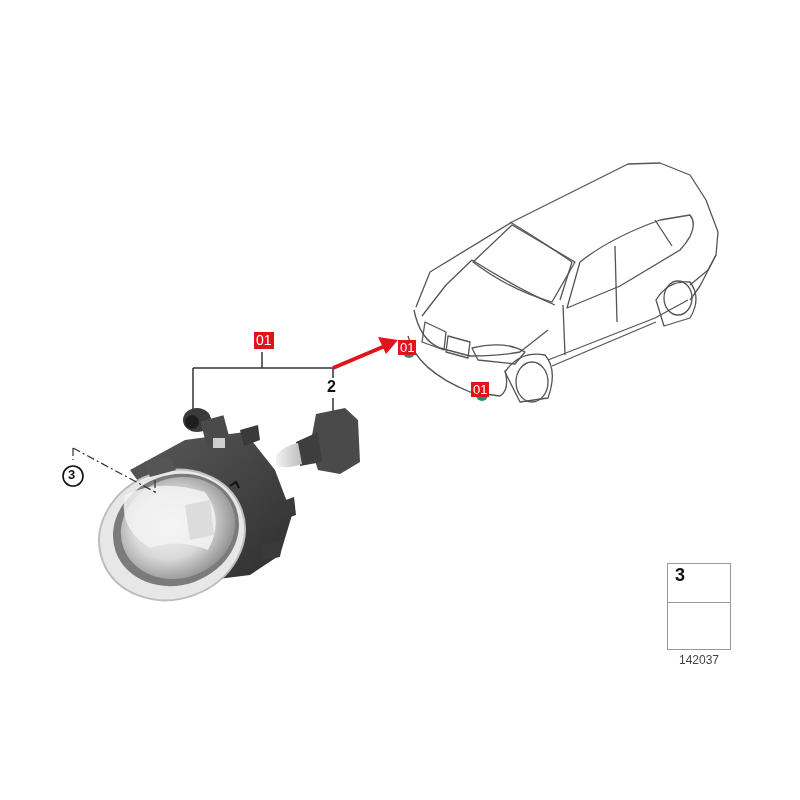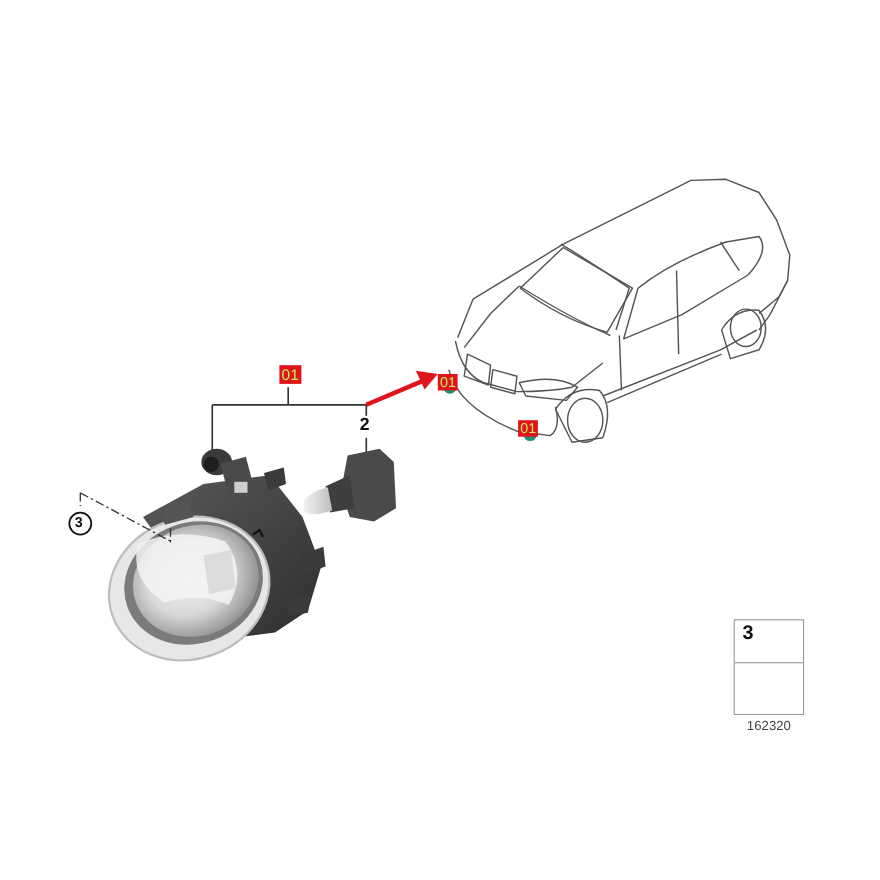--- a/index.html
+++ b/index.html
@@ -1,19 +1,19 @@
 <!DOCTYPE html>
 <html><head>
 <meta charset="utf-8">
 <style>
   html, body { margin: 0; padding: 0; background: #ffffff; }
   body { width: 800px; height: 800px; position: relative; overflow: hidden; font-family: "Liberation Sans", sans-serif; }
   #diagram { position: absolute; left: 0; top: 0; width: 800px; height: 800px; }
   .tag {
-    position: absolute; background: #e0141b; color: #bef264; font-family: "Liberation Sans", sans-serif;
+    position: absolute; background: #e0141b; color: #ffffff; font-family: "Liberation Sans", sans-serif;
     font-size: 14px; line-height: 17px; height: 17px; padding: 0 2px; font-weight: normal;
   }
   .callout-num { position: absolute; font-family: "Liberation Sans", sans-serif; font-weight: bold; color: #111; }
   .legend-box {
     position: absolute; left: 667px; top: 563px; width: 62px; height: 85px;
     border: 1px solid #999; background: #fff;
   }
   .legend-div { position: absolute; left: 0; top: 38px; width: 62px; height: 1px; background: #999; }
   .legend-num { position: absolute; left: 7px; top: 1px; font-size: 18px; font-weight: bold; color: #111; }
   .legend-code { position: absolute; left: 667px; top: 653px; width: 64px; text-align: center; font-size: 12px; color: #444; }
@@ -147,14 +147,14 @@
   <div class="tag" style="left:398px; top:340px; font-size:13px; line-height:15px; height:15px;">01</div>
   <div class="tag" style="left:471px; top:382px; font-size:13px; line-height:15px; height:15px;">01</div>
 
   <div class="callout-num" style="left:327px; top:378px; font-size:16px;">2</div>
   <div class="callout-num" style="left:68px; top:467px; font-size:13px;">3</div>
 
   <div class="legend-box">
     <div class="legend-num">3</div>
     <div class="legend-div"></div>
   </div>
-  <div class="legend-code">162320</div>
+  <div class="legend-code">142037</div>
 </div>
 
 </body></html>

